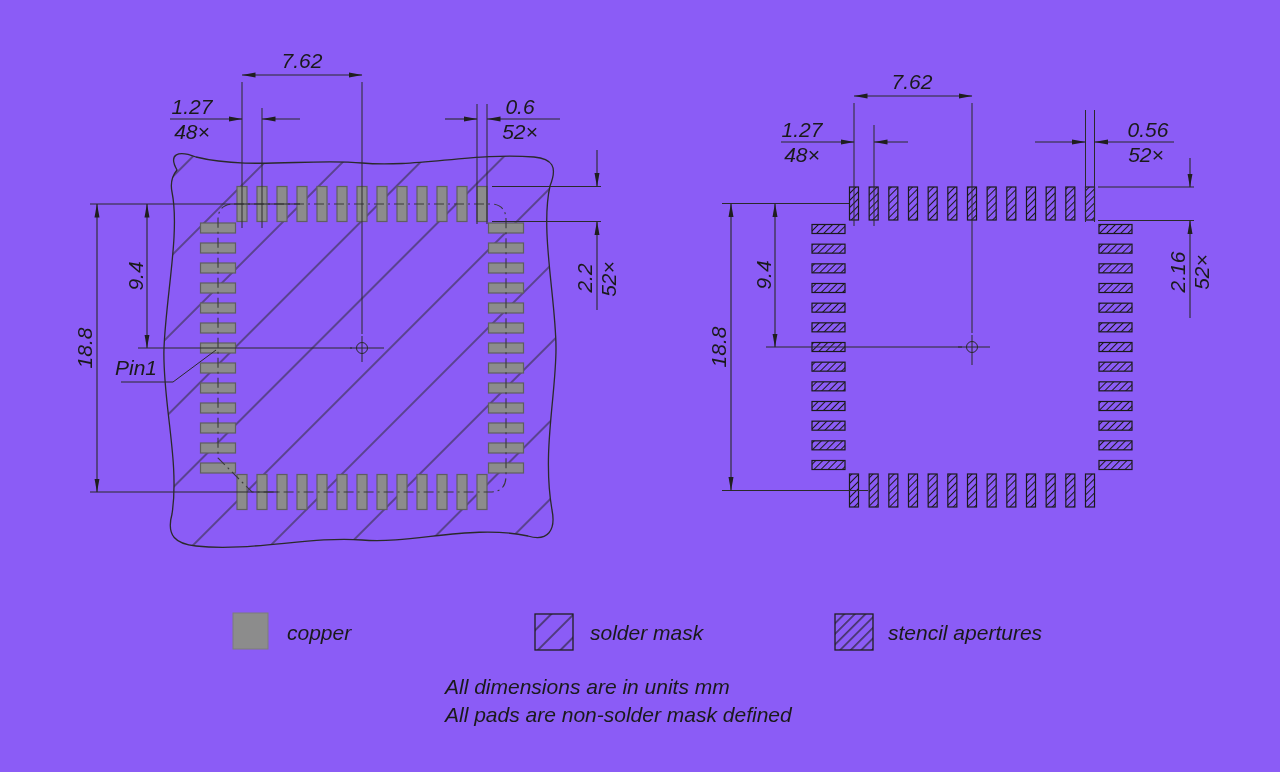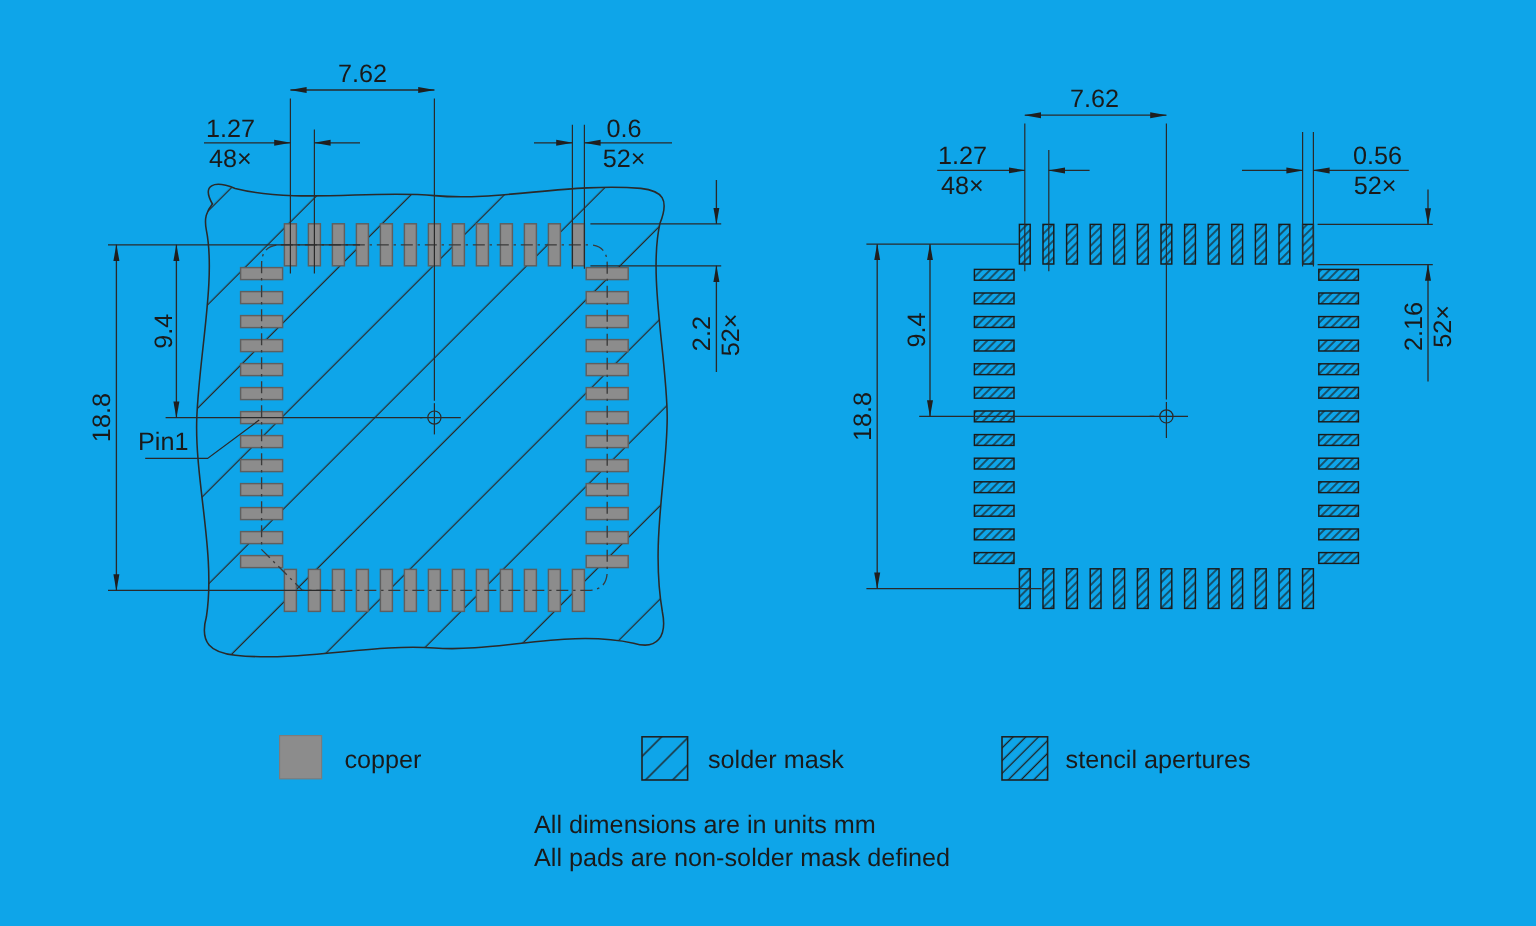--- a/index.html
+++ b/index.html
@@ -1,16 +1,16 @@
 <!DOCTYPE html>
 <html><head>
 <meta charset="utf-8">
 <style>
   html,body{margin:0;padding:0;background:#fff;}
-  #stage{position:relative;width:1280px;height:772px;background:#0ea5e9;overflow:hidden;}
+  #stage{position:relative;width:1280px;height:772px;background:#8b5cf6;overflow:hidden;font-style:italic;}
   svg{position:absolute;left:0;top:0;}
   text{font-family:"Liberation Sans", sans-serif;fill:#1a1a1a;}
   .dim{font-size:21px;}
   .note{font-size:21px;}
   .thin{stroke:#2a2a2a;stroke-width:1;fill:none;}
   .dline{stroke:#2a2a2a;stroke-width:1.1;fill:none;}
   .outline{stroke:#2a2a2a;stroke-width:1.3;fill:none;}
   .dashdot{stroke:#3a3a3a;stroke-width:1.1;fill:none;stroke-dasharray:10 4 2 4;}
 </style>
 </head>

